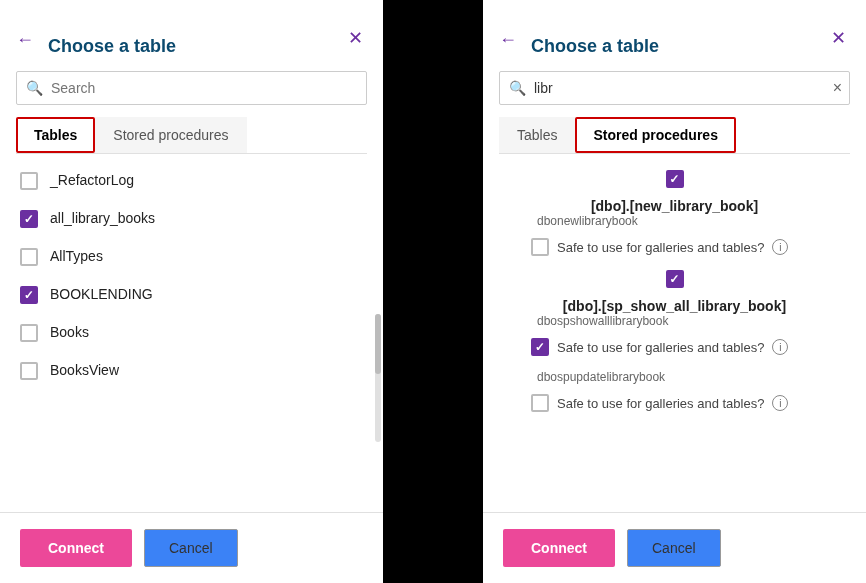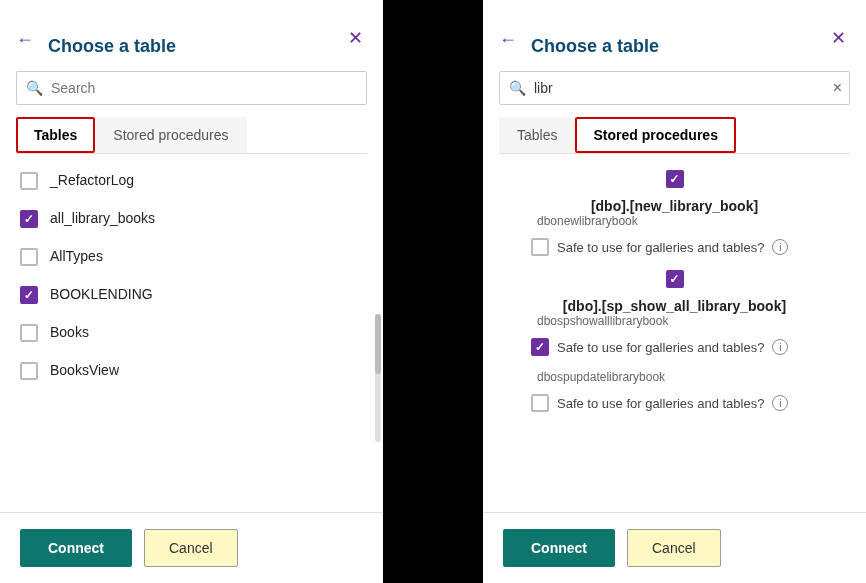--- a/index.html
+++ b/index.html
@@ -150,31 +150,31 @@
       font-size: 14px;
       color: #222;
     }
     .panel-footer {
       display: flex;
       gap: 12px;
       padding: 16px 20px;
       border-top: 1px solid #e0e0e0;
     }
     .btn-connect {
-      background: #0f766e;
+      background: #ec4899;
       color: #fff;
       border: none;
       padding: 10px 28px;
       font-size: 14px;
       font-weight: 600;
       cursor: pointer;
       border-radius: 2px;
     }
     .btn-cancel {
-      background: #fef9c3;
+      background: #3b82f6;
       color: #333;
       border: 1px solid #999;
       padding: 10px 24px;
       font-size: 14px;
       font-weight: 400;
       cursor: pointer;
       border-radius: 2px;
     }
     .divider {
       width: 100px;

